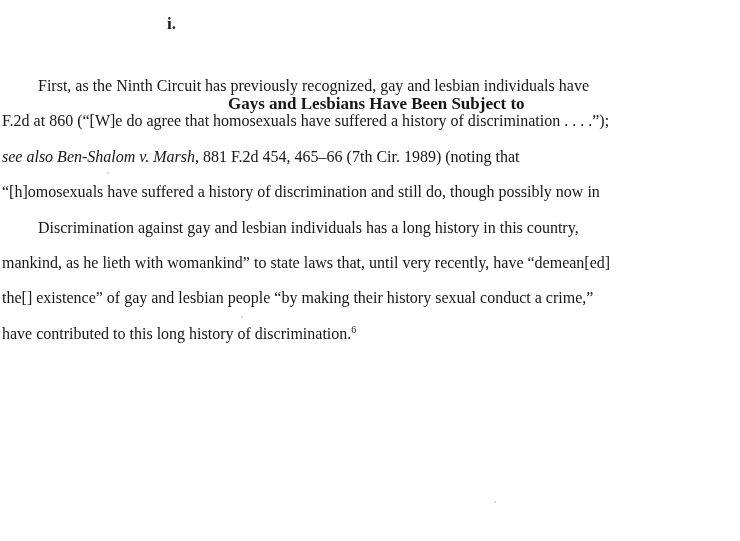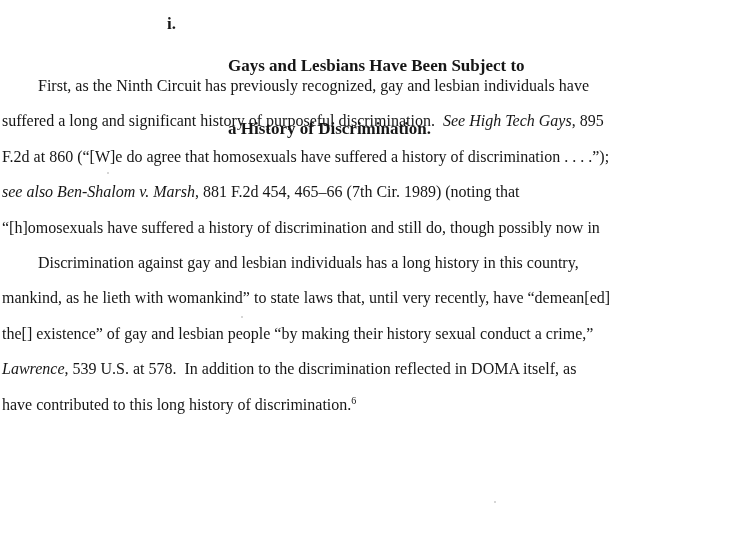--- a/index.html
+++ b/index.html
@@ -26,20 +26,21 @@
     font-size: 17px;
     line-height: 21px;
     white-space: pre;
   }
   .heading-number {
     width: 61px;
     flex: 0 0 61px;
   }
   .heading-text div {
     white-space: pre;
+    margin-top: 38px;
   }
   
   .body-text {
     position: absolute;
     top: 68px;
     left: 2px;
     right: 0;
     font-size: 16px;
   }
   .line {
@@ -70,34 +71,31 @@
 </style>
 </head>
 <body>
 
 <div class="page">
 
   <div class="heading">
     <div class="heading-number">i.</div>
     <div class="heading-text">
       <div>Gays and Lesbians Have Been Subject to</div>
-      <div>a History of Discrimination.</div>
     </div>
   </div>
 
   <div class="body-text" id="body-text">
       <div class="line indent"><span>First, as the Ninth Circuit has previously recognized, gay and lesbian individuals have</span></div>
-      <div class="line"><span>suffered a long and significant history of purposeful discrimination.  </span><em>See High Tech Gays</em><span>, 895</span></div>
       <div class="line"><span>F.2d at 860 (“[W]e do agree that homosexuals have suffered a history of discrimination . . . .”);</span></div>
       <div class="line"><em>see also Ben-Shalom v. Marsh</em><span>, 881 F.2d 454, 465–66 (7th Cir. 1989) (noting that</span></div>
       <div class="line"><span>“[h]omosexuals have suffered a history of discrimination and still do, though possibly now in</span></div>
       <div class="line indent"><span>Discrimination against gay and lesbian individuals has a long history in this country,</span></div>
       <div class="line"><span>mankind, as he lieth with womankind” to state laws that, until very recently, have “demean[ed]</span></div>
       <div class="line"><span>the[] existence” of gay and lesbian people “by making their history sexual conduct a crime,”</span></div>
-      <div class="line"><em>Lawrence</em><span>, 539 U.S. at 578.  In addition to the discrimination reflected in DOMA itself, as</span></div>
       <div class="line"><span>have contributed to this long history of discrimination.</span><sup>6</sup></div>
     </div>
 
   <div class="speck speck-1"></div>
   <div class="speck speck-2"></div>
   <div class="speck speck-3"></div>
 
 </div>
 
 </body></html>

